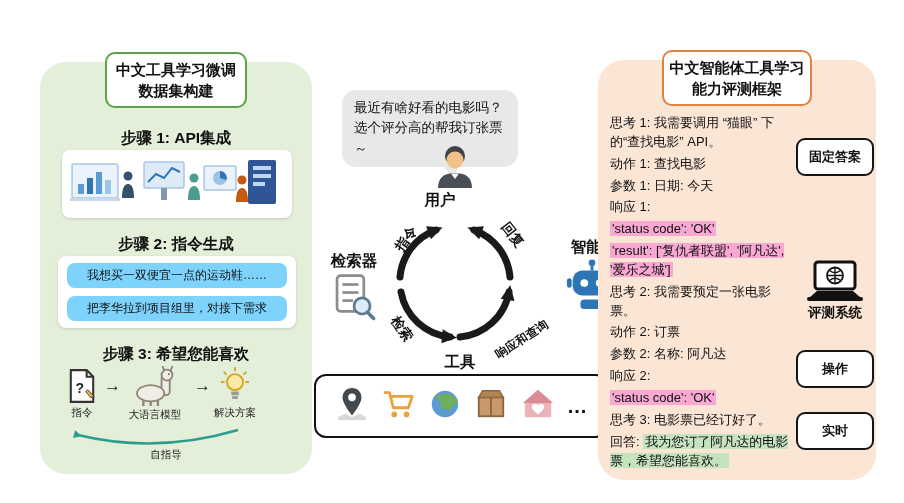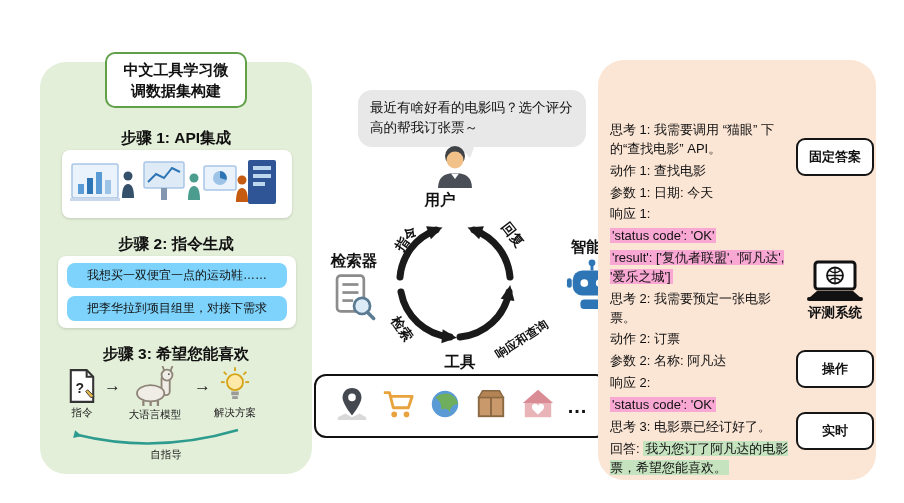--- a/index.html
+++ b/index.html
@@ -5,21 +5,21 @@
   * { margin:0; padding:0; box-sizing:border-box; }
   html,body { background:#fff; }
   body { font-family:"Liberation Sans","DejaVu Sans",sans-serif; color:#111; }
   .stage { position:relative; width:904px; height:503px; background:#fff; overflow:hidden; }
   .abs { position:absolute; }
 
   
   .panel-left  { background:#E3EFD9; border-radius:26px; }
   .panel-right { background:#FBE5D5; border-radius:26px; }
   .title-box { background:#fff; border-radius:10px; font-weight:bold; font-size:15px;
-               line-height:1.4; text-align:center; padding:5px 11px; z-index:3; }
+               line-height:1.4; text-align:center; padding:5px 4px; z-index:3; }
   .title-left  { border:2.5px solid #5FA049; }
   .title-right { border:2.5px solid #E0813F; }
 
   .h-step { font-weight:bold; font-size:15.5px; text-align:center; }
   .card { background:#fff; border-radius:8px; box-shadow:0 1px 3px rgba(0,0,0,.15); }
   .bubble-blue { background:#7dd3fc; border-radius:8px; font-size:12px; padding:4px 6px;
                  text-align:center; white-space:nowrap; overflow:hidden; }
   .small-label { font-size:10.5px; text-align:center; color:#222; }
   .mini-arrow { font-size:17px; font-weight:bold; color:#222; }
 
@@ -29,21 +29,21 @@
   .speech:after { content:""; position:absolute; left:100px; bottom:-11px; width:0; height:0;
                   border-left:12px solid transparent; border-right:5px solid transparent;
                   border-top:13px solid #E9E8E8; }
   .node-label { font-weight:bold; font-size:15.5px; text-align:center; }
   .cycle-label { font-weight:bold; font-size:13.5px; white-space:nowrap; }
   .tools-card { background:#fff; border:2.5px solid #111; border-radius:12px;
                 display:flex; align-items:center; justify-content:space-evenly; padding:0 6px; }
   .ellipsis { font-weight:bold; font-size:20px; letter-spacing:1px; }
 
   
-  .trace { font-size:13px; line-height:1.45;margin-top:7px; }
+  .trace { font-size:13px; line-height:1.45; }
   .trace-line { margin-bottom:3px; }
   .hl { padding:0 2px; }
   .hl-purple { background:#f9a8d4; }
   .hl-green  { background:#C5E3BF; }
   .badge { background:#fff; border:2px solid #151515; border-radius:9px; font-weight:bold;
            font-size:13px; text-align:center; padding:8px 2px; }
   .badge-label { font-weight:bold; font-size:13.5px; text-align:center; }
 </style>
 </head>
 <body>
@@ -143,21 +143,21 @@
           <marker id="ah-teal" markerUnits="userSpaceOnUse" markerWidth="10" markerHeight="10" refX="5" refY="5" orient="auto">
             <path d="M9,1 L1,5 L9,9 z" fill="#2E9B8F"></path>
           </marker>
         </defs>
         <path d="M168 4 Q 86 28 8 9" fill="none" stroke="#2E9B8F" stroke-width="2.5" marker-end="url(#ah-teal)"></path>
       </svg>
     </span>
     <div class="abs small-label" style="left:80px; top:82px; width:56px;">自指导</div>
   </div>
 
-  <div class="abs speech" style="left:342px; top:90px; width:228px;margin-left:16px;">最近有啥好看的电影吗？选个评分高的帮我订张票～</div>
+  <div class="abs speech" style="left:342px; top:90px; width:176px;">最近有啥好看的电影吗？选个评分高的帮我订张票～</div>
 
   <span class="abs" style="left:432px; top:142px;">
     <svg width="46" height="46" viewBox="0 0 46 46">
       <circle cx="23" cy="14" r="10" fill="#3F4347"></circle>
       <circle cx="23" cy="18" r="8.5" fill="#F2C18A"></circle>
       <path d="M6 46 q0-15 17-15 q17 0 17 15 z" fill="#4A4E56"></path>
       <path d="M19 31.5 l4 5.5 l4-5.5 z" fill="#fff"></path>
     </svg>
   </span>
   <div class="abs node-label" style="left:400px; top:190px; width:80px;">用户</div>
@@ -244,20 +244,21 @@
         <path d="M4 16 h28 v16 h-28 z" fill="#E8B4B8"></path>
         <path d="M18 3 L2 17 h32 z" fill="#D98C94"></path>
         <path d="M18 29 c-4.5-3.5-6.5-5.5-6.5-8 a3.4 3.4 0 0 1 6.5-1.3 a3.4 3.4 0 0 1 6.5 1.3 c0 2.5-2 4.5-6.5 8 z" fill="#fff"></path>
       </svg>
     </span>
     <span class="ellipsis">...</span>
   </div>
 
   <div class="abs panel-right" style="left:598px; top:60px; width:278px; height:420px;"></div>
 
+  <div class="abs title-box title-right" style="left:662px; top:50px; width:150px;">中文智能体工具学习能力评测框架</div>
 
   <div class="abs trace" style="left:610px; top:114px; width:184px;">
     <div class="trace-line">
       <span>思考 1: 我需要调用 “猫眼” 下的“查找电影” API。</span></div>
     <div class="trace-line">
       <span>动作 1: 查找电影</span></div>
     <div class="trace-line">
       <span>参数 1: 日期: 今天</span></div>
     <div class="trace-line">
       <span>响应 1:</span></div>

